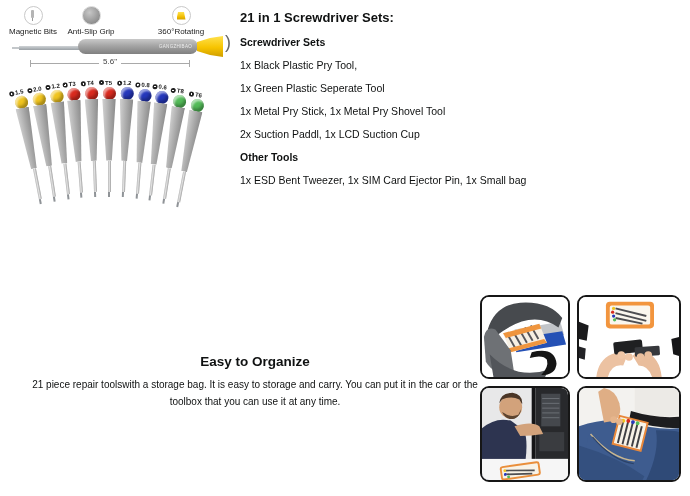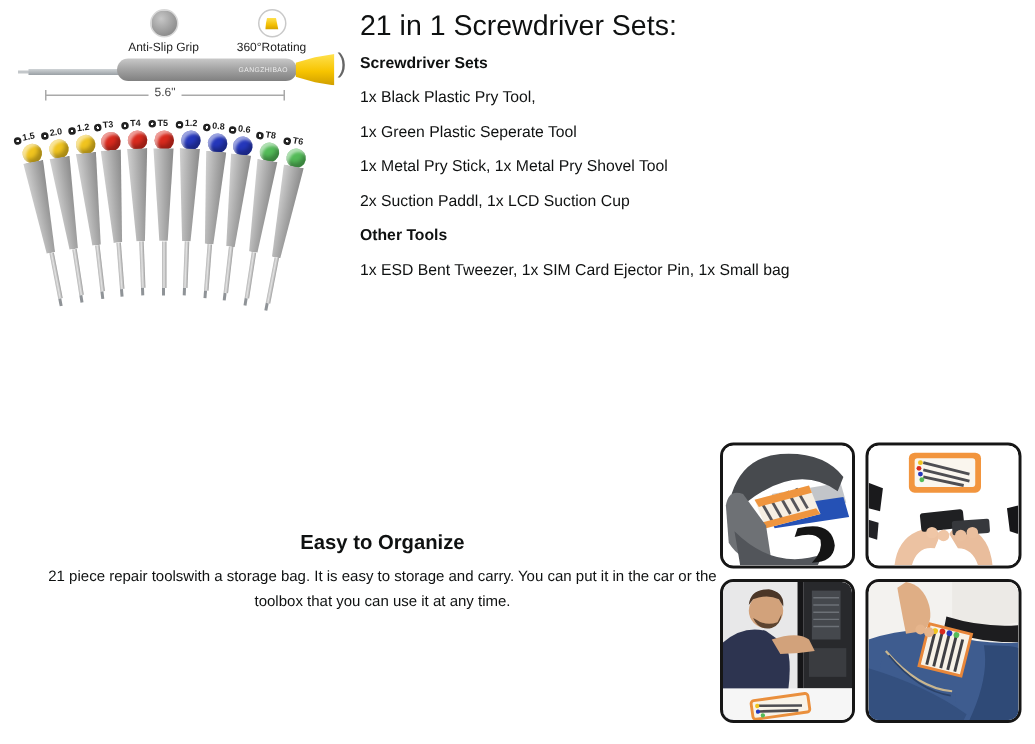--- a/index.html
+++ b/index.html
@@ -48,42 +48,48 @@
        box-shadow:inset 2px 2px 2px rgba(255,255,255,.55),inset -2px -3px 3px rgba(0,0,0,.3);}
   .handle{width:14px;height:62px;margin:-1px auto 0;
           background:linear-gradient(90deg,#d2d2d2,#a9a9a9 55%,#898989);
           clip-path:polygon(2% 0,98% 0,70% 100%,30% 100%);}
   .shaft{width:3px;height:31px;margin:0 auto;
          background:linear-gradient(90deg,#b5b5b5,#e2e2e2 45%,#9d9d9d);}
   .tip{width:1.5px;height:5px;margin:0 auto;background:#8f9397;}
 
   
   .desc{position:absolute;left:240px;top:10px;width:446px;}
-  .desc-title{font-size:19px;font-weight:400;line-height:16px;margin:0 0 10px;}
+  .desc-title{font-size:13px;font-weight:700;line-height:16px;margin:0 0 10px;}
   .sub{font-size:10.5px;font-weight:700;height:12px;margin:0 0 11px;}
   .line{font-size:10.5px;height:12px;margin:0 0 11px;white-space:nowrap;}
   .line i{font-style:italic;}
 
   
   .easy{position:absolute;left:24px;top:354px;width:462px;text-align:center;}
   .easy-title{font-size:13.5px;font-weight:700;margin:0 0 7px;}
   .easy-body{font-size:10px;line-height:17px;margin:0;}
 
   
   .photos{position:absolute;left:480px;top:295px;display:grid;
           grid-template-columns:90px 104px;grid-template-rows:84px 96px;gap:7px;}
   .photo{border:2px solid #161616;border-radius:9px;overflow:hidden;background:#fff;}
   .photo svg{display:block;width:100%;height:100%;}
 </style>
 </head>
 <body>
 
 <div class="page">
 
-  <div class="callout" style="left:76px;width:66px">
+  <div class="callout" style="left:4px;width:58px">
+    <div class="c-icon">
+        <div class="bit-shape"></div>
+      </div>
+    <span class="c-label">Magnetic Bits</span>
+  </div>
+  <div class="callout" style="left:58px;width:66px">
     <div class="c-icon grip"></div>
     <span class="c-label">Anti-Slip Grip</span>
   </div>
   <div class="callout" style="left:149px;width:64px">
     <div class="c-icon">
         <div class="capmini"></div>
       </div>
     <span class="c-label">360°Rotating</span>
   </div>
 

